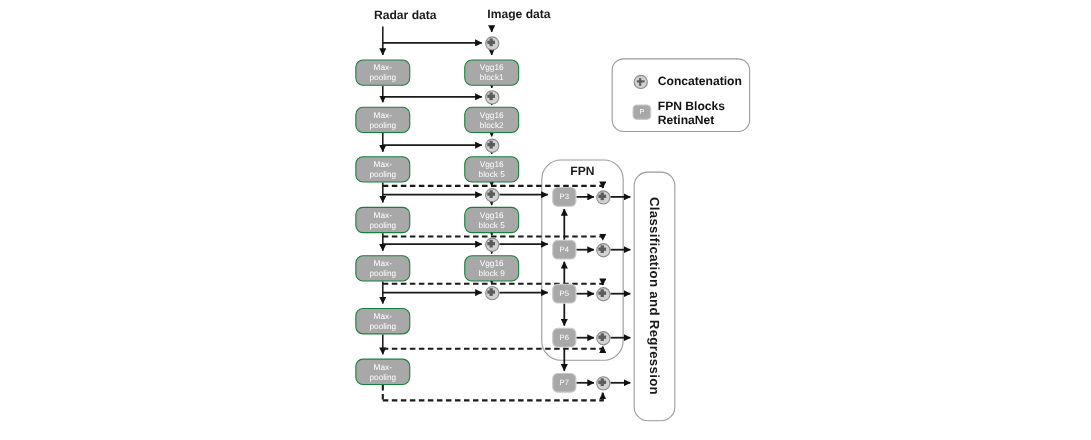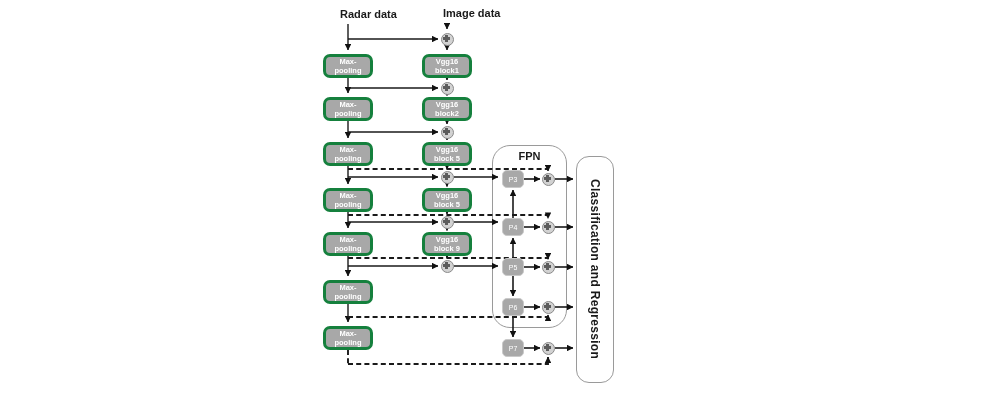--- a/index.html
+++ b/index.html
@@ -7,22 +7,22 @@
           font-family:"Liberation Sans",sans-serif;overflow:hidden;}
 
   
   .container-box{position:absolute;background:#fff;border:1.4px solid #9a9a9a;
                  box-sizing:border-box;z-index:1;}
   svg.connectors{position:absolute;left:0;top:0;z-index:5;}
   .lbl,.blk,.pblk,.cicon{z-index:10;}
 
   .lbl{position:absolute;font-weight:700;font-size:11px;color:#1a1a1a;white-space:nowrap;padding-left:24px;}
 
-  .blk{position:absolute;width:50px;height:24px;background:#a8a8a8;border:3px solid #15803d;
-       border-radius:7px;color:#fff;font-size:7.5px;line-height:9px;font-weight:700;
+  .blk{position:absolute;width:50px;height:24px;background:#a8a8a8;border:1px solid #15803d;
+       border-radius:7px;color:#fff;font-size:7.5px;line-height:9px;font-weight:400;
        display:flex;flex-direction:column;align-items:center;justify-content:center;
        text-align:center;box-sizing:border-box;}
   .blk span{display:block;}
 
   .pblk{position:absolute;width:22px;height:18px;background:#a8a8a8;border:1px solid #c9c9c9;
         border-radius:5px;color:#fff;font-size:7px;display:flex;align-items:center;
         justify-content:center;box-sizing:border-box;}
 
   
   .cicon{position:absolute;width:13px;height:13px;border-radius:50%;background:#d2d2d2;
@@ -53,20 +53,29 @@
 <div class="canvas">
 
   <div class="container-box fpn-box">
     <div class="fpn-title">FPN</div>
   </div>
 
   <div class="container-box class-box">
     <div class="class-text">Classification and Regression</div>
   </div>
 
+  <div class="container-box legend-box">
+    <div class="cicon legend-cicon"></div>
+    <div class="legend-item-label" style="left:41px;top:14px;">Concatenation</div>
+    <div class="legend-picon">
+        <span>P</span>
+      </div>
+    <div class="legend-item-label" style="left:41px;top:37px;">FPN Blocks</div>
+    <div class="legend-item-label" style="left:41px;top:50px;">RetinaNet</div>
+  </div>
 
   <svg class="connectors" width="992" height="400">
     <defs>
       <marker id="ah" viewBox="0 0 8 8" refX="7.5" refY="4" markerWidth="6.5" markerHeight="6.5" markerUnits="userSpaceOnUse" orient="auto">
         <path d="M0,0 L8,4 L0,8 Z" fill="#111"></path>
       </marker>
     </defs>
 
     <g stroke="#1a1a1a" stroke-width="1.4" fill="none">
       <line x1="348" y1="24" x2="348" y2="50" marker-end="url(#ah)"></line>

